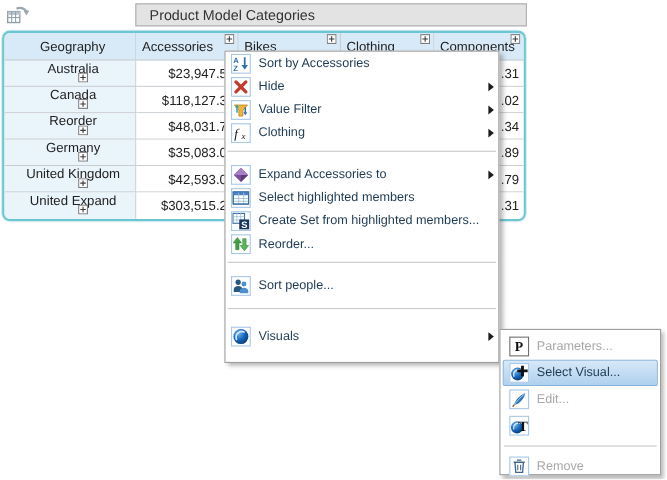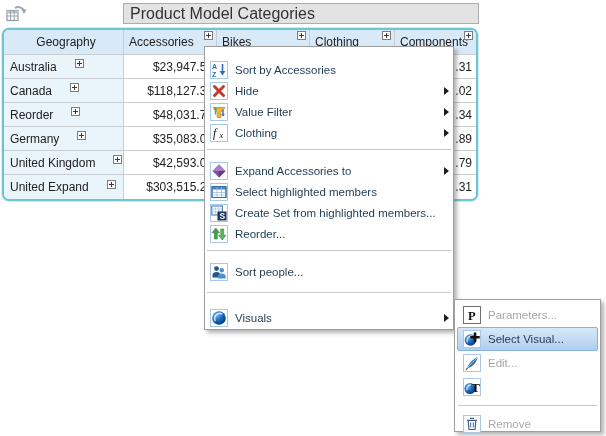--- a/index.html
+++ b/index.html
@@ -5,48 +5,48 @@
   html,body{margin:0;padding:0;background:#fff;}
   #canvas{position:relative;width:606px;height:436px;background:#fff;
           font-family:"Liberation Sans",sans-serif;overflow:hidden;}
 
   
   #pivot-corner{position:absolute;left:4px;top:1px;width:26px;height:25px;}
 
   
   #group-bar{position:absolute;left:123px;top:3px;width:356px;height:21px;
     background:#E3E3E3;border:1px solid #ADADAD;box-sizing:border-box;
-    display:flex;align-items:center;padding-left:6px;font-size:16px;color:#333;}
+    display:flex;align-items:center;padding-left:12px;font-size:13px;color:#333;}
 
   
   #pivot-table{position:absolute;left:2px;top:28px;width:476px;height:173px;
     box-sizing:border-box;border:2px solid #6BC5D2;border-radius:7px;background:#fff;
     overflow:hidden;box-shadow:0 0 0 1px rgba(130,200,216,.35);}
   .hrow{display:flex;height:25px;}
   .trow{display:flex;height:24px;}
   .cell{box-sizing:border-box;font-size:12px;color:#222;display:flex;align-items:center;
         border-right:1px solid #C8CDD1;border-bottom:1px solid #C8CDD1;overflow:hidden;white-space:nowrap;}
   .c-geo{width:120px}.c-acc{width:93px}.c-bik{width:93px}.c-clo{width:85px}.c-cmp{width:81px;border-right:none;}
   .hcell{background:#D8EAF8;position:relative;}
   .hcell.c-geo{justify-content:center;}
   .hcell .hlabel{padding-left:5px;}
   .hcell .plusbox{position:absolute;right:3px;top:1px;}
-  .lblcell{background:#EAF4FB;padding-left:6px;}
+  .lblcell{background:#EAF4FB;padding-left:6px;flex-direction:column;}
   .lblcell .plusbox{margin-left:18px;position:relative;top:-3px;flex:none;}
   .valcell{background:#fff;justify-content:flex-end;}
   .valcell.c-acc{padding-right:3px;}
   .valcell.c-cmp{padding-right:4px;}
   .trow:last-child .cell{border-bottom:none;}
   .plusbox rect{fill:#FDFDFD;stroke:#7D7D7D;}
   .plusbox path{stroke:#3A3A3A;stroke-width:1;}
 
   
   .menu{position:absolute;background:#fff;border:1px solid #9E9E9E;box-sizing:border-box;
     box-shadow:3px 3px 4px rgba(90,90,90,.45);z-index:5;}
-  #context-menu{left:204px;top:46px;width:250px;height:284px;padding-top:12px;}
+  #context-menu{left:204px;top:46px;width:250px;height:284px;padding-top:0;}
   #visuals-submenu{left:454px;top:299px;width:147px;height:133px;padding-top:3px;z-index:6;}
   .menu-item{display:flex;align-items:center;height:21px;padding:0 4px 0 5px;
     font-size:11.5px;color:#1E3A52;white-space:nowrap;cursor:default;}
   #visuals-submenu .menu-item{height:22px;margin:0 2px;border:1px solid transparent;}
   .mi-icon{width:18px;height:18px;box-sizing:border-box;border:1px solid #A9C7E7;background:#fff;
     display:flex;align-items:center;justify-content:center;flex:none;}
   .mi-icon.darkbox{border-color:#6F6F6F;}
   .mi-icon svg{display:block;}
   .mi-label{margin-left:7px;flex:1;overflow:hidden;}
   .mi-arrow{width:0;height:0;border-left:5px solid #1c1c1c;border-top:4px solid transparent;

